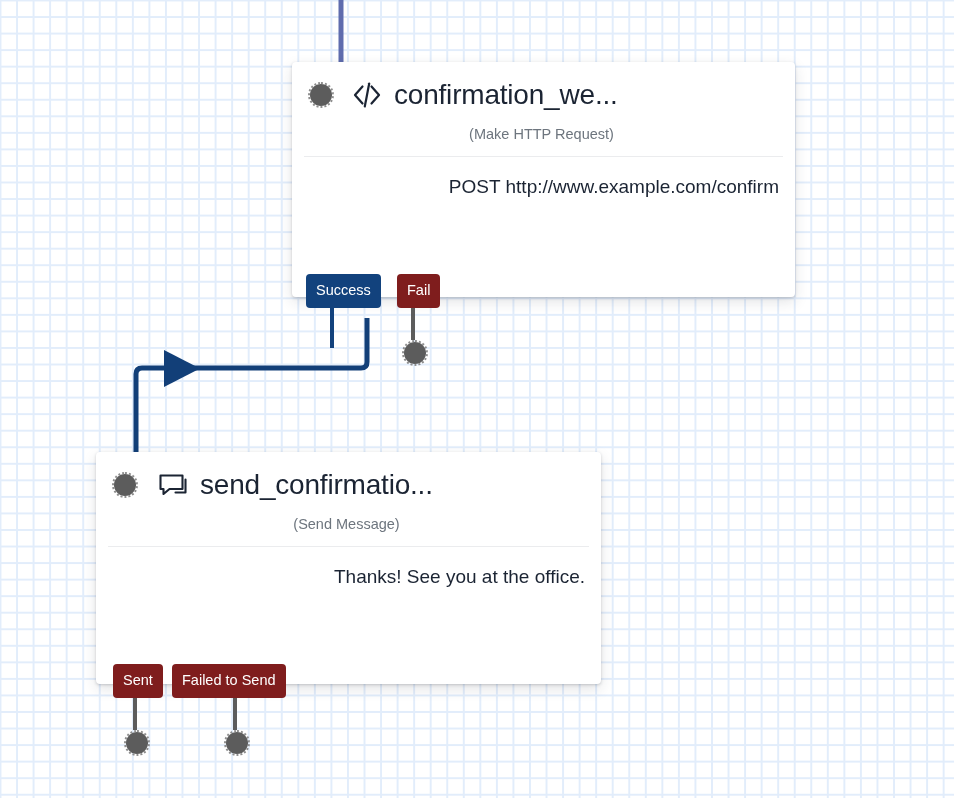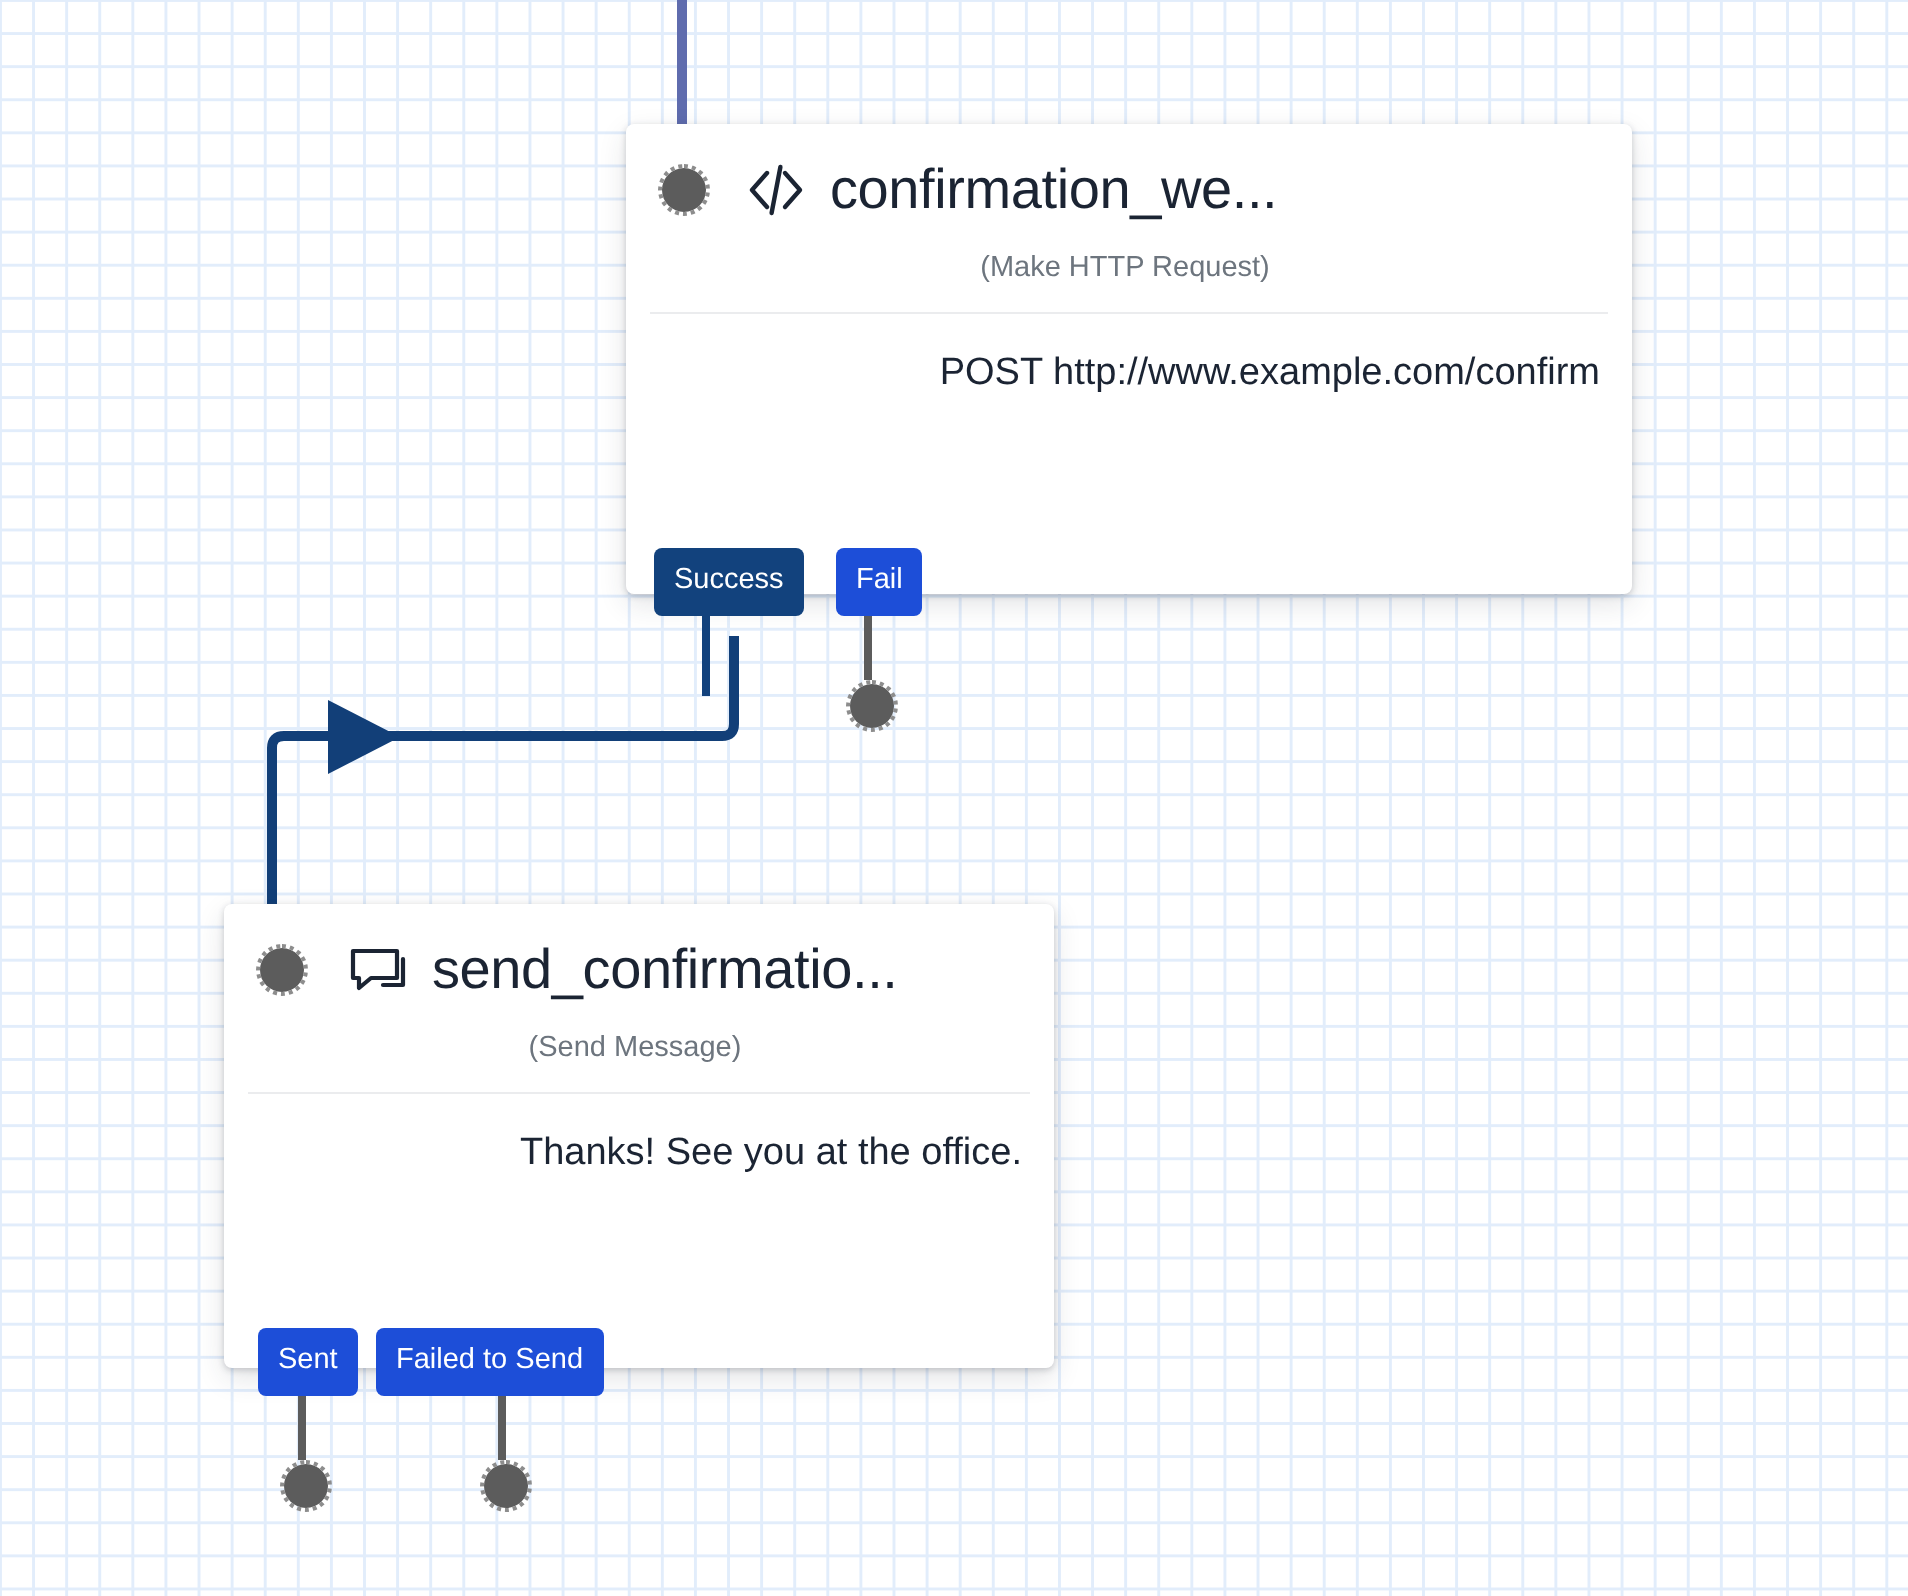--- a/index.html
+++ b/index.html
@@ -122,21 +122,21 @@
     color: #ffffff;
     font-size: 14.5px;
     line-height: 1;
     padding: 9px 10px 10px 10px;
     border-radius: 4px;
     white-space: nowrap;
     box-sizing: border-box;
   }
 
   .out-badge.success { background: #12427d; }
-  .out-badge.neutral { background: #1d4ed8; }
+  .out-badge.neutral { background: #7f1d1d; }
 
   .out-stem {
     width: 4px;
     background: #5c5c5c;
     margin-left: 18px;
   }
 
   .out-knob {
     width: 22px;
     height: 22px;
@@ -154,21 +154,21 @@
 <div id="canvas">
 
   <svg id="edge-layer" width="954" height="798" viewBox="0 0 954 798">
 
     <path d="M 341 -10 L 341 82" fill="none" stroke="#5f6cae" stroke-width="5"></path>
 
     <path d="M 367 318 L 367 362 Q 367 368 361 368 L 142 368 Q 136 368 136 374 L 136 472" fill="none" stroke="#123f78" stroke-width="5" stroke-linejoin="round"></path>
     <polygon points="164,350 164,387 200,368.5" fill="#123f78"></polygon>
   </svg>
 
-  <div class="node-card" id="node-http" style="left:313px; top:62px; width:503px; height:235px;">
+  <div class="node-card" id="node-http" style="left:292px; top:62px; width:503px; height:235px;">
 
     <div class="node-header">
       <div class="port"></div>
 
       <div class="node-icon" style="margin-left:16px;">
         <svg width="34" height="34" viewBox="0 0 34 34" aria-hidden="true">
           <path d="M12.5 8.5 L5 17 L12.5 25.5" fill="none" stroke="#1b2433" stroke-width="2.2" stroke-linecap="round" stroke-linejoin="round"></path>
           <path d="M21.5 8.5 L29 17 L21.5 25.5" fill="none" stroke="#1b2433" stroke-width="2.2" stroke-linecap="round" stroke-linejoin="round"></path>
           <path d="M19.2 5.5 L14.8 28.5" fill="none" stroke="#1b2433" stroke-width="2.2" stroke-linecap="round"></path>
         </svg>
@@ -188,21 +188,21 @@
       <div class="out-stem" style="height:40px; margin-left:24px; background:#12427d;"></div>
     </div>
 
     <div class="out-port" style="left:105px; top:212px;">
       <div class="out-badge neutral">Fail</div>
       <div class="out-stem" style="height:32px; margin-left:14px;"></div>
       <div class="out-knob" style="margin-left:5px;"></div>
     </div>
   </div>
 
-  <div class="node-card" id="node-message" style="left:112px; top:452px; width:415px; height:232px;">
+  <div class="node-card" id="node-message" style="left:96px; top:452px; width:505px; height:232px;">
 
     <div class="node-header">
       <div class="port"></div>
 
       <div class="node-icon" style="margin-left:18px;">
         <svg width="34" height="34" viewBox="0 0 34 34" aria-hidden="true">
           <path d="M4.5 7.5 H26.5 V21 H13.5 L7.5 26 V21 H4.5 Z" fill="none" stroke="#1b2433" stroke-width="2.1" stroke-linejoin="round"></path>
           <path d="M29.5 11.5 V24.5 H19.5" fill="none" stroke="#1b2433" stroke-width="2.1" stroke-linejoin="round" stroke-linecap="round"></path>
         </svg>
       </div>

